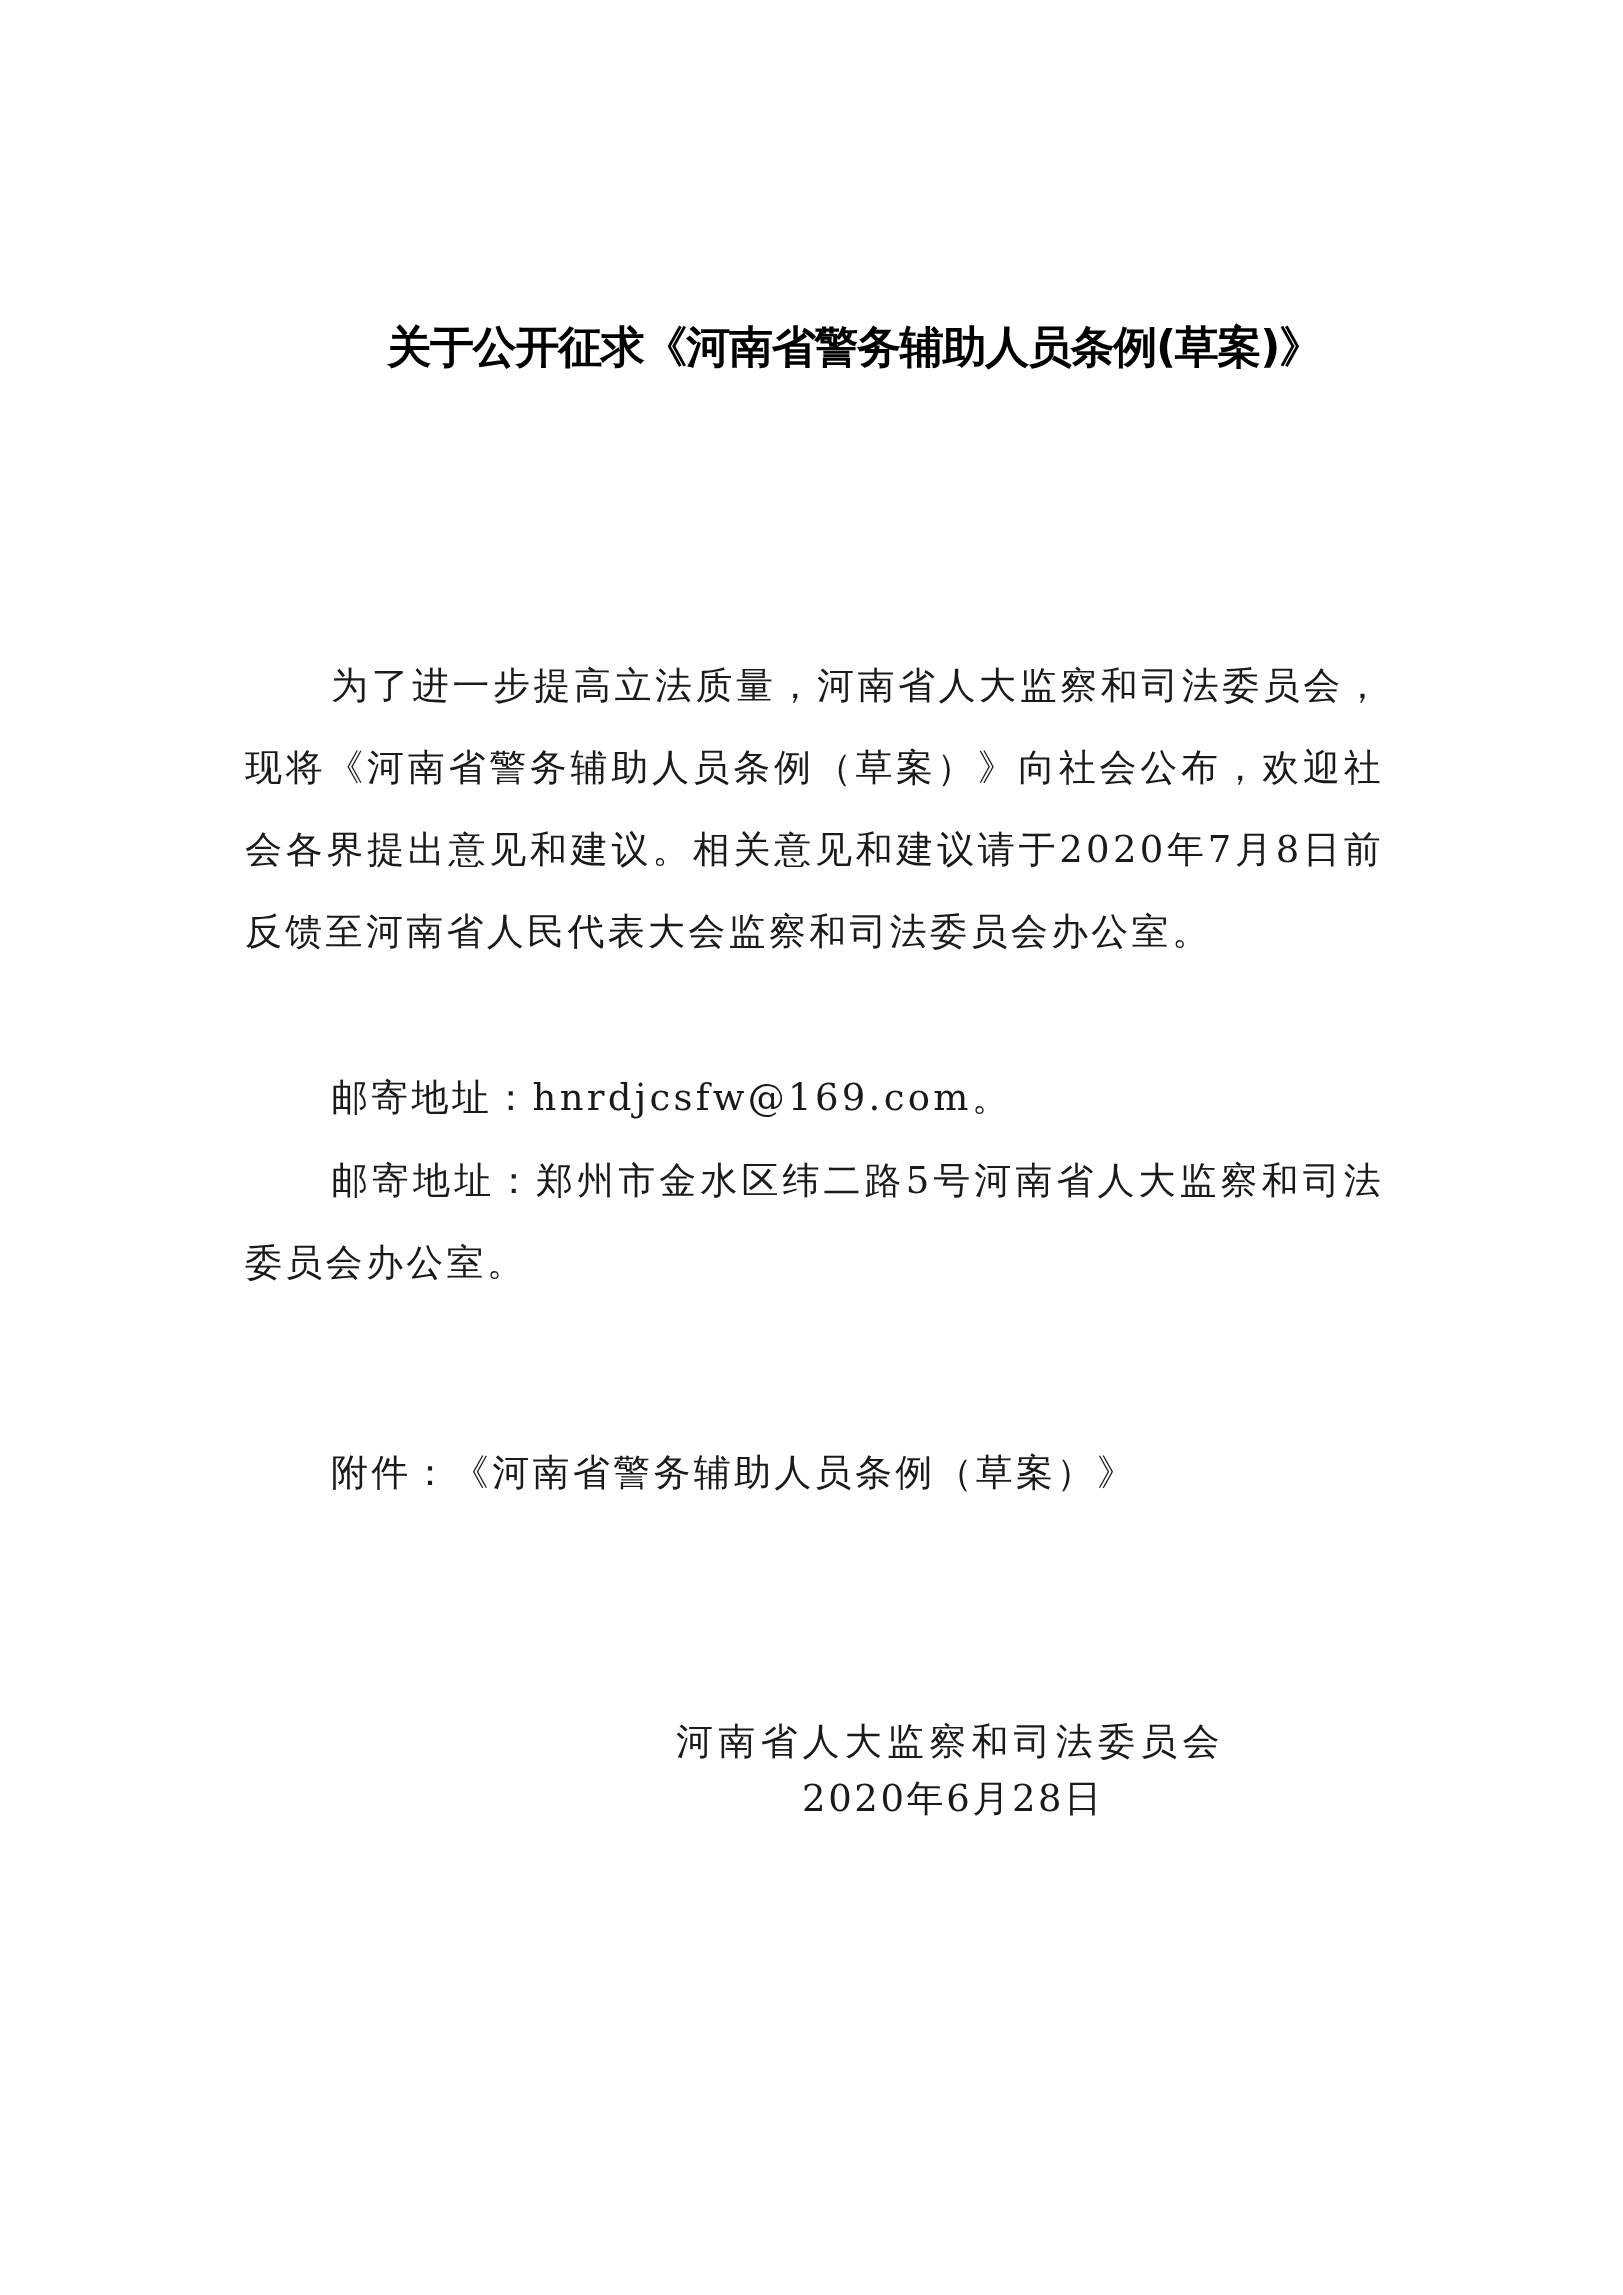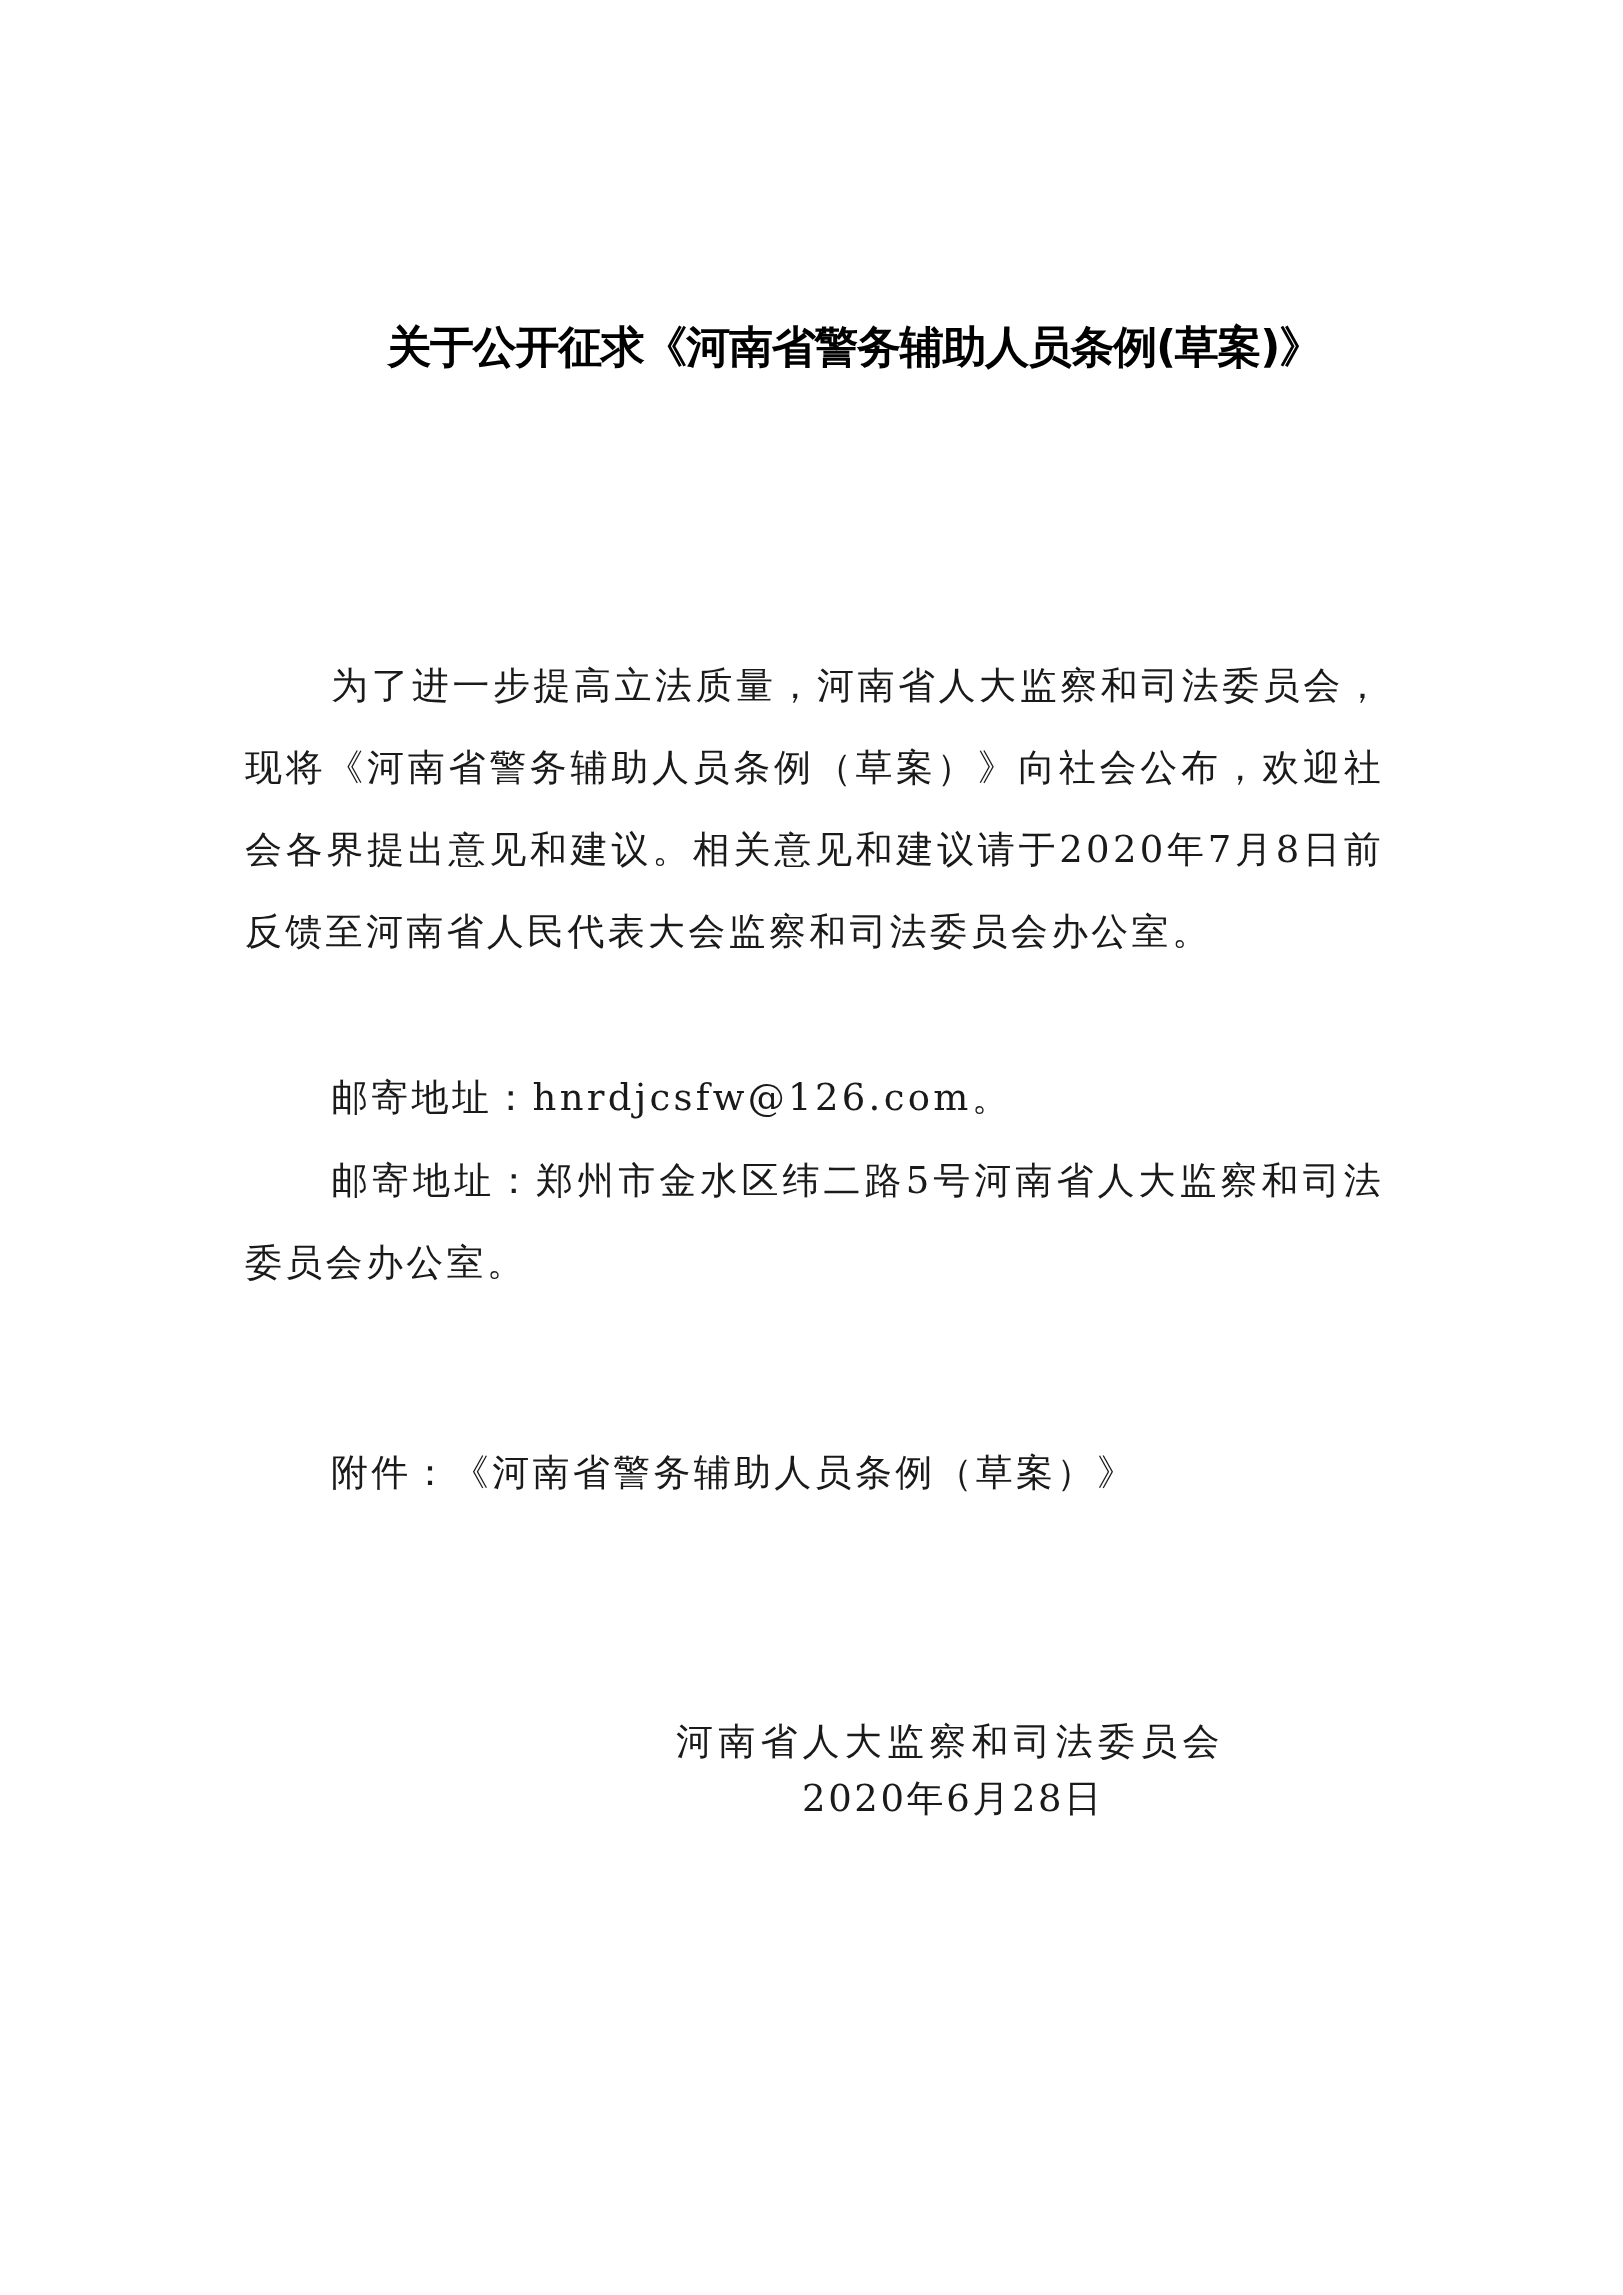--- a/index.html
+++ b/index.html
@@ -91,21 +91,21 @@
   </style>
 </head>
 <body>
 
 <div class="page">
 
   <div class="title title-line-1">关于公开征求《河南省警务辅助人员条例(草案)》</div>
 
   <div class="body-text para-1">为了进一步提高立法质量，河南省人大监察和司法委员会，现将《河南省警务辅助人员条例（草案）》向社会公布，欢迎社会各界提出意见和建议。相关意见和建议请于2020年7月8日前反馈至河南省人民代表大会监察和司法委员会办公室。</div>
 
-  <div class="body-text para-email"><span>邮寄地址：</span><span>hnrdjcsfw@126.com</span><span>。</span></div>
+  <div class="body-text para-email"><span>邮寄地址：</span><span>hnrdjcsfw@169.com</span><span>。</span></div>
 
   <div class="body-text para-address"><span>邮寄地址：</span><span>郑州市金水区纬二路5号河南省人大监察和司法委员会办公室。</span></div>
 
   <div class="body-text para-attachment"><span>附件：</span><span>《河南省警务辅助人员条例（草案）》</span></div>
 
   <div class="signature">河南省人大监察和司法委员会</div>
   <div class="date">2020年6月28日</div>
 
 </div>
 

